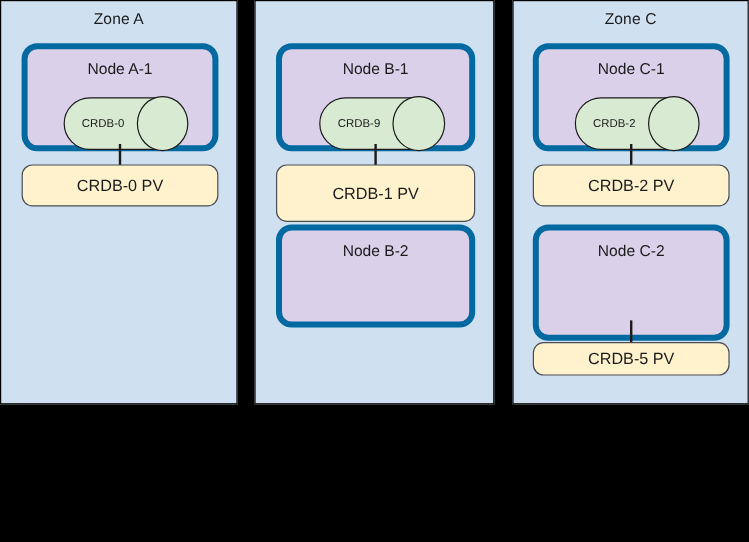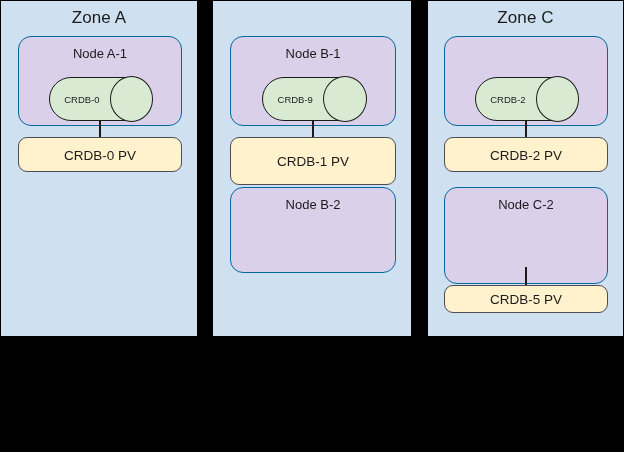--- a/index.html
+++ b/index.html
@@ -23,29 +23,29 @@
     background: #cfe0f1;
     border: 1px solid #000000;
     box-sizing: border-box;
   }
   .zone-title {
     position: absolute;
     top: 7px;
     left: 0;
     right: 0;
     text-align: center;
-    font-size: 17px;
+    font-size: 13px;
     color: #1b1b1b;
     letter-spacing: .1px;
   }
   
   .node {
     position: absolute;
     background: #dbd0ea;
-    border: 1px solid #0369a1;
+    border: 5px solid #0369a1;
     border-radius: 13px;
     box-sizing: border-box;
   }
   .node-title {
     position: absolute;
     top: 9px;
     left: 0;
     right: 0;
     text-align: center;
     font-size: 13px;
@@ -160,20 +160,21 @@
 
     <div class="node" style="left:17px; top:186px; width:166px; height:86px;">
       <div class="node-title">Node B-2</div>
     </div>
   </div>
 
   <div class="zone" style="left:427px; width:197px; height:337px;">
     <div class="zone-title">Zone C</div>
 
     <div class="node" style="left:16px; top:35px; width:164px; height:90px;">
+      <div class="node-title">Node C-1</div>
 
       <div class="cyl" style="left:30px; top:40px; width:103px; height:44px;">
         <div class="cyl-body"></div>
         <div class="cyl-cap"></div>
         <div class="cyl-label">CRDB-2</div>
       </div>
     </div>
 
     <div class="connector" style="left:97px; top:119px; height:18px;"></div>
 

